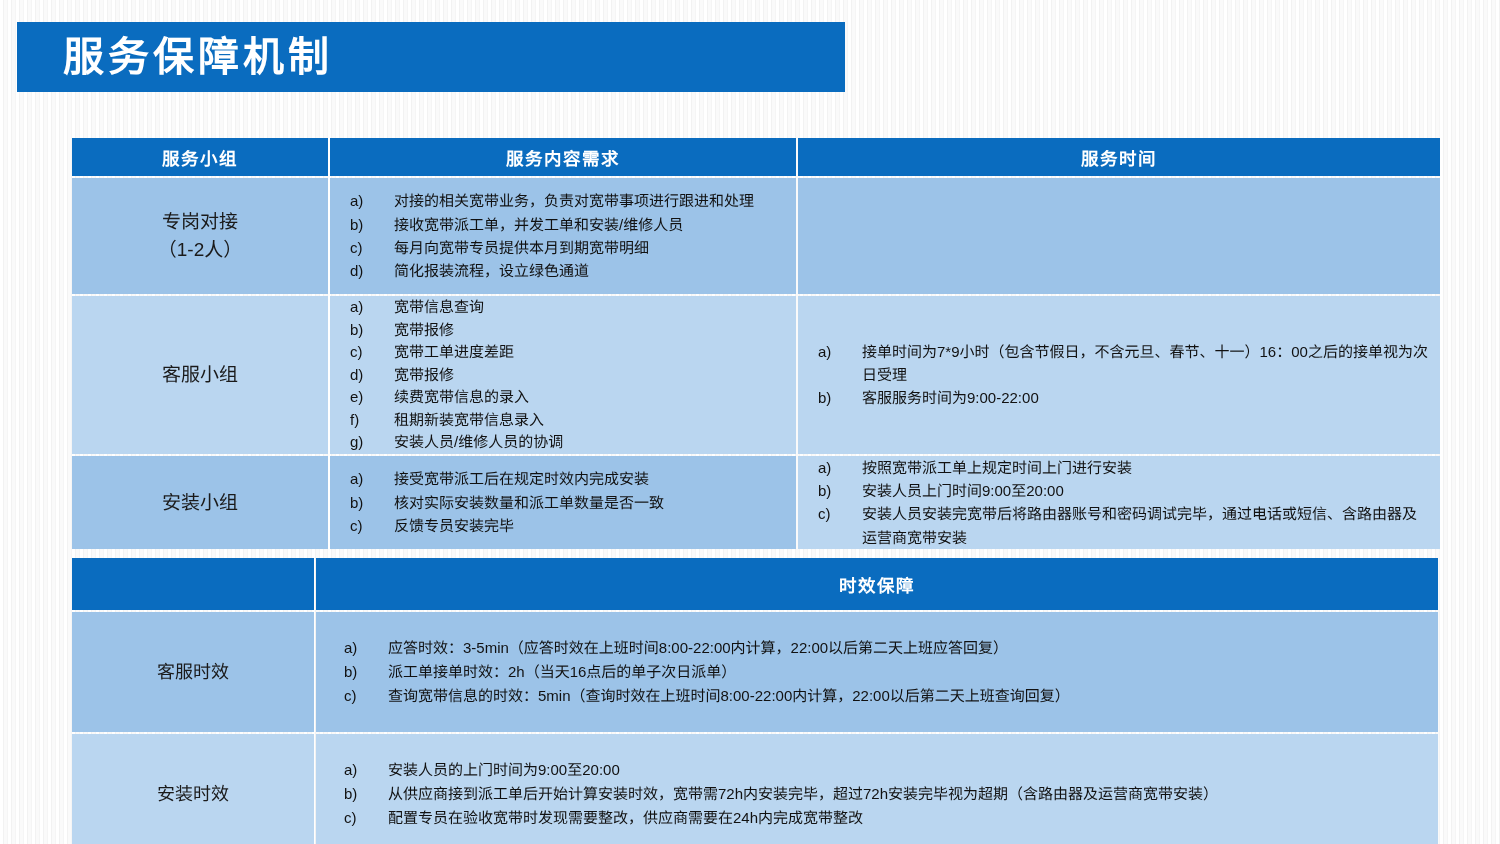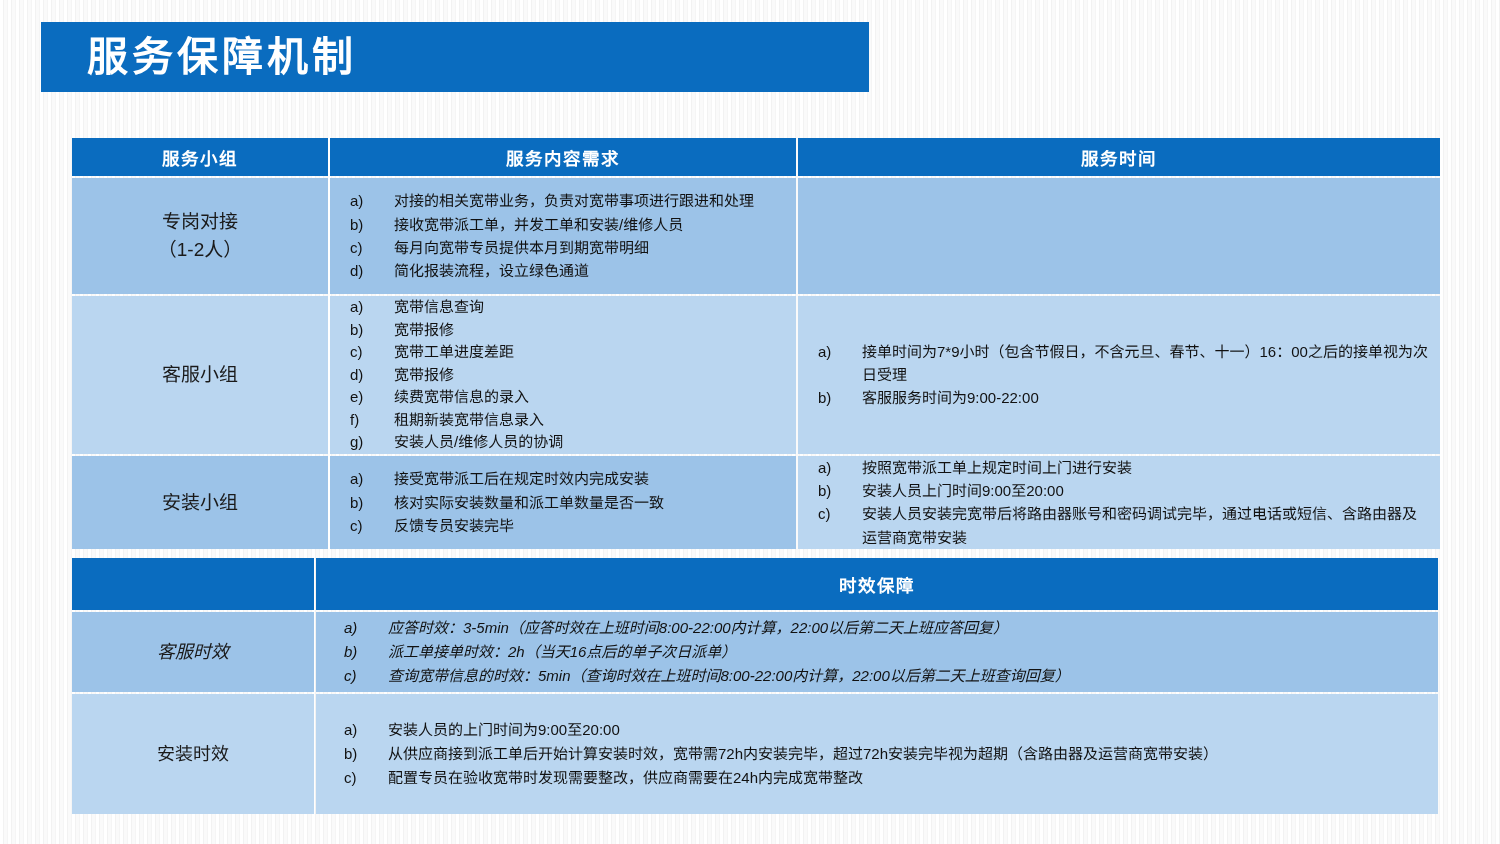--- a/index.html
+++ b/index.html
@@ -28,21 +28,21 @@
   }
 
   .slide {
     position: absolute;
     inset: 0;
   }
 
   
   .title-bar {
     position: absolute;
-    left: 41px;
+    left: 17px;
     top: 22px;
     width: 828px;
     height: 70px;
     background: #0a6cbf;
     display: flex;
     align-items: center;
     box-sizing: border-box;
     padding-left: 46px;
   }
   .title-text {
@@ -133,21 +133,21 @@
 
   
   #table-sla {
     left: 70px;
     top: 556px;
     width: 1368px;
   }
   #table-sla col.c1 { width: 242px; }
   #table-sla col.c2 { width: 1122px; }
   #table-sla tr.hrow td { height: 52px; }
-  #table-sla tr.r1 td { height: 80px; font-style: italic; }
+  #table-sla tr.r1 td { height: 120px; }
   #table-sla tr.r2 td { height: 120px; }
   #table-sla .grp { font-size: 18px; }
   #table-sla ol.alist { padding-left: 28px; }
   #table-sla ol.alist li { font-size: 15px; line-height: 1.62; }
 </style>
 </head>
 <body>
 
 <div class="slide">
 

